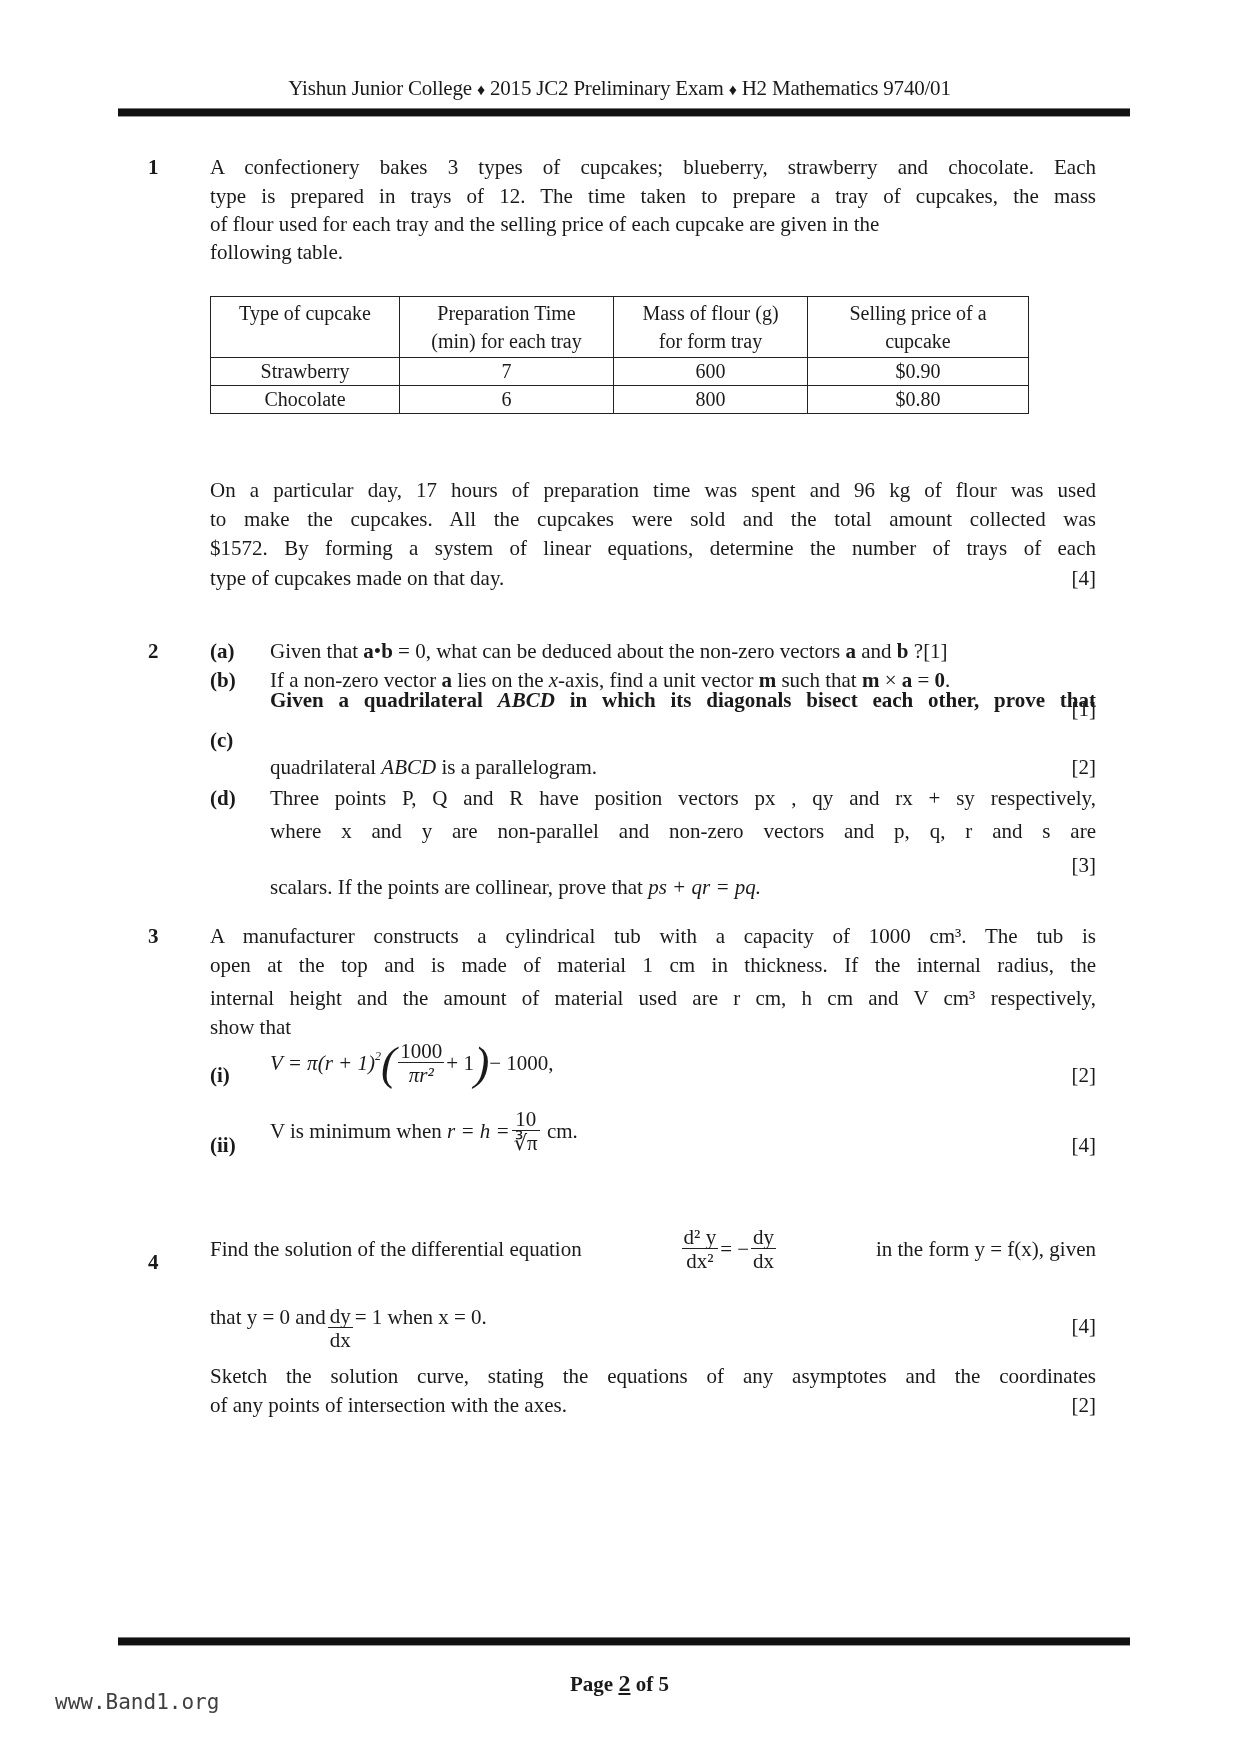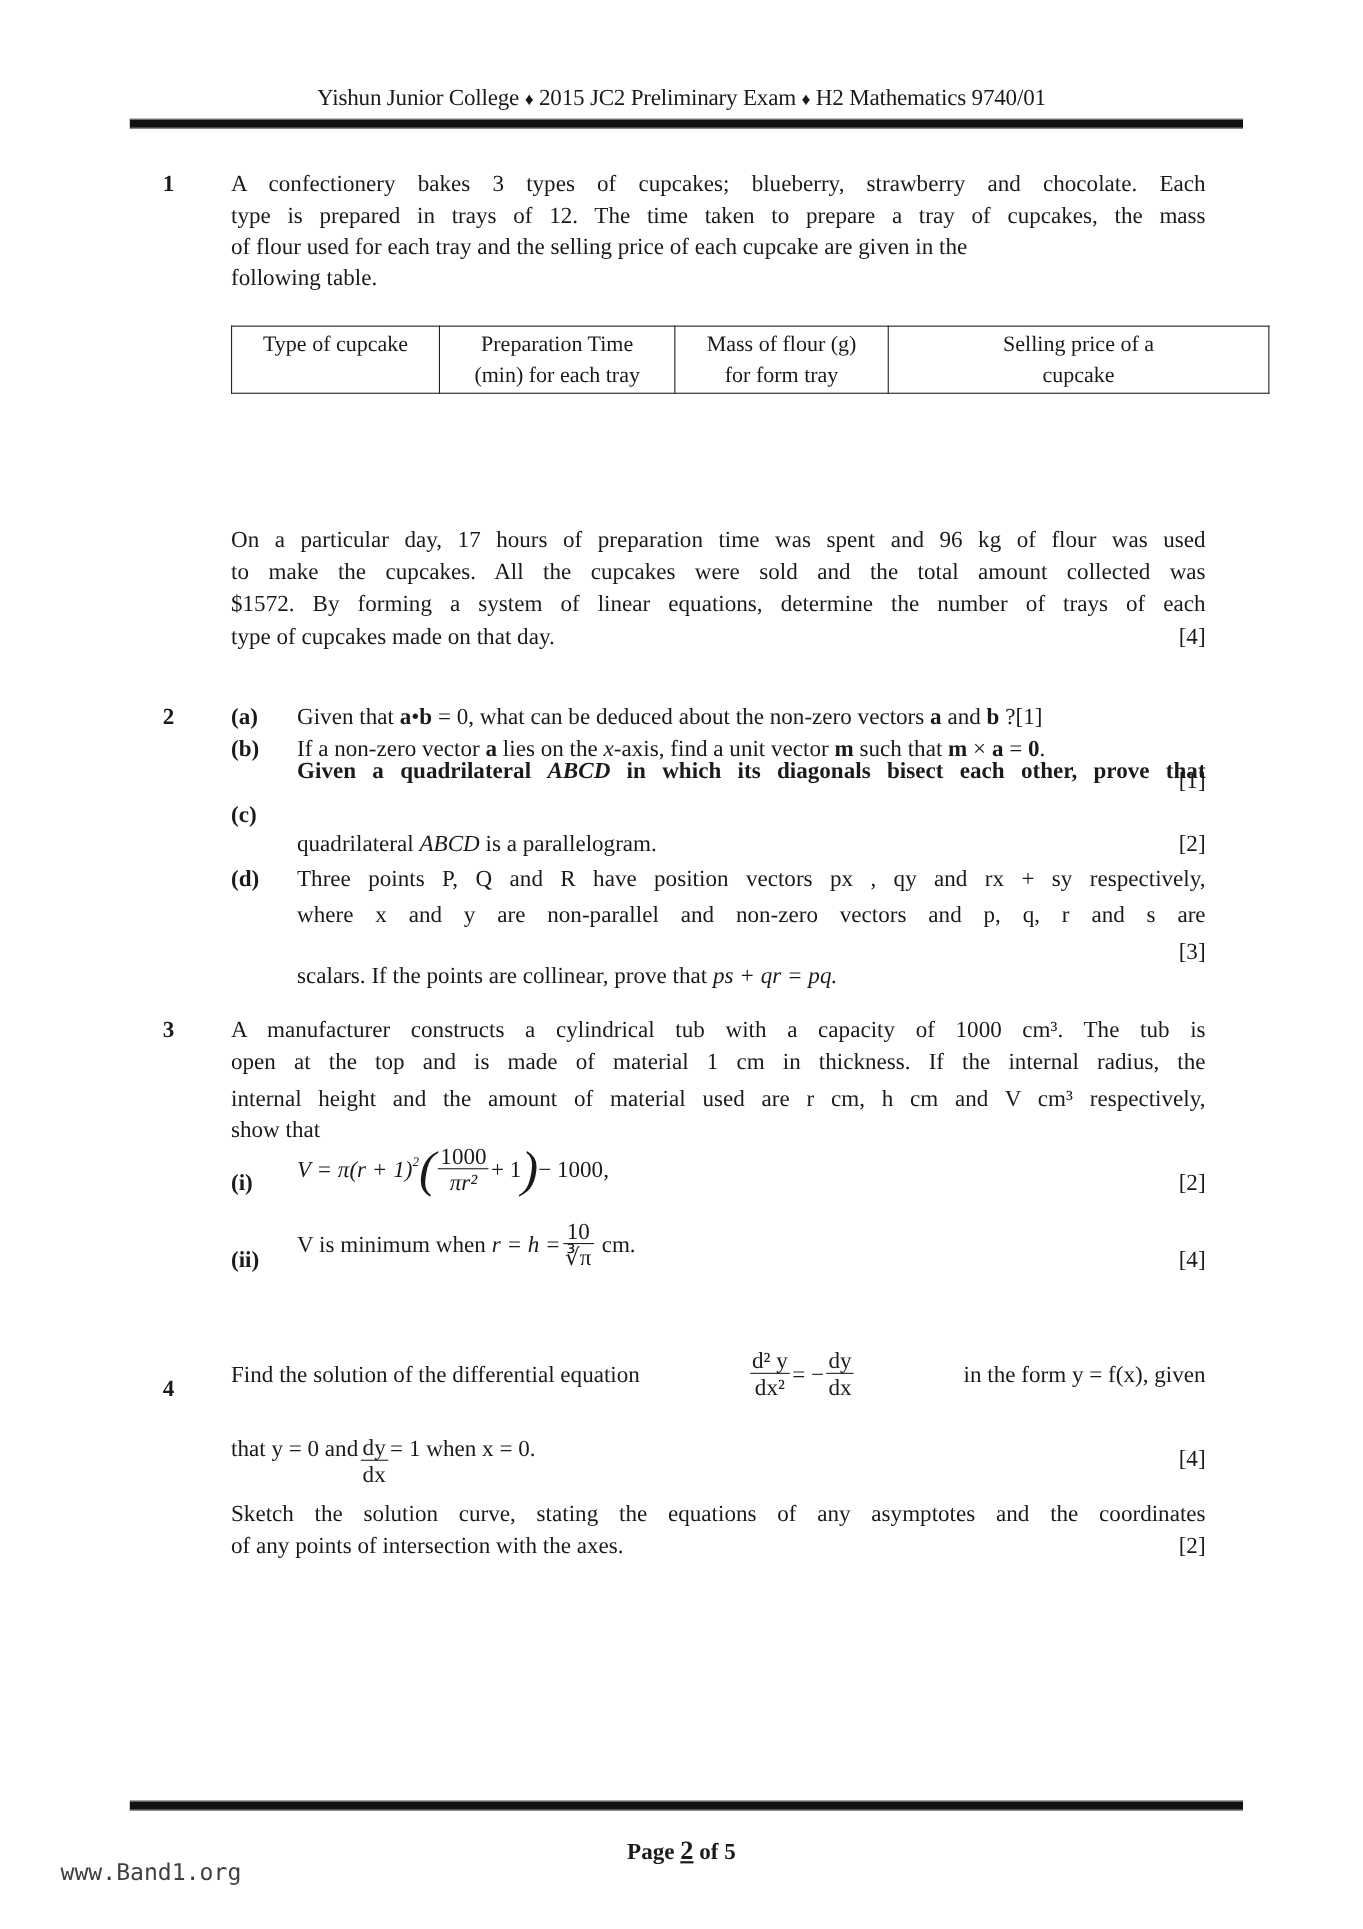--- a/index.html
+++ b/index.html
@@ -10,21 +10,21 @@
   .rule { left: 118px; width: 1012px; height: 7px; background: #111; border-top: 1px solid #777; border-bottom: 1px solid #999; }
   .qnum { font-weight: bold; width: 30px; }
   .line { left: 210px; width: 886px; text-align: justify; text-align-last: justify; white-space: nowrap; line-height: 24px; }
   .line.last { text-align-last: left; }
   .sub { left: 270px; width: 826px; text-align: justify; text-align-last: justify; white-space: nowrap; line-height: 24px; }
   .sub.last { text-align-last: left; }
   .label { left: 210px; font-weight: bold; }
   .marks { right: 143px; text-align: right; }
   .b { font-weight: bold; }
   .i { font-style: italic; }
-  table.cup { position: absolute; left: 210px; top: 296px; width: 944px; border-collapse: collapse; font-size: 20px; }
+  table.cup { position: absolute; left: 210px; top: 296px; width: 819px; border-collapse: collapse; font-size: 20px; }
   table.cup td { border: 1.5px solid #222; text-align: center; padding: 0 4px; line-height: 27px; }
   table.cup tr.hdr td { line-height: 28px; padding: 2px 4px; }
   .frac { display: inline-block; vertical-align: middle; text-align: center; margin: 0 2px; }
   .frac .num { display: block; border-bottom: 1.5px solid #222; padding: 0 2px; line-height: 22px; }
   .frac .den { display: block; line-height: 24px; padding: 0 2px; }
   .paren { font-size: 46px; vertical-align: middle; line-height: 40px; font-weight: 100; }
   sup { font-size: 12px; }
   .footer-text { left: 0; width: 1239px; top: 1670px; text-align: center; font-size: 21px; font-weight: bold; }
   .footer-text .pg { text-decoration: underline; font-size: 24px; }
   .watermark { left: 55px; top: 1690px; font-family: "DejaVu Sans Mono", monospace; font-size: 21px; color: #404040; }
@@ -47,20 +47,32 @@
 <div class="abs line last" style="top:212px;">of flour used for each tray and the selling price of each cupcake are given in the</div>
 <div class="abs line last" style="top:240px;">following table.</div>
 
 <table class="cup">
   <tbody>
       <tr class="hdr">
     <td style="vertical-align:top; width:180px;"><span>Type of cupcake</span></td>
     <td style="width:205px;"><span>Preparation Time</span><br><span>(min) for each tray</span></td>
     <td style="width:185px;"><span>Mass of flour (g)</span><br><span>for form tray</span></td>
     <td><span>Selling price of a</span><br><span>cupcake</span></td>
+  </tr>
+  <tr>
+    <td>Strawberry</td>
+    <td>7</td>
+    <td>600</td>
+    <td>$0.90</td>
+  </tr>
+  <tr>
+    <td>Chocolate</td>
+    <td>6</td>
+    <td>800</td>
+    <td>$0.80</td>
   </tr>
 </tbody>
   </table>
 
 <div class="abs line" style="top:478px;">On a particular day, 17 hours of preparation time was spent and 96 kg of flour was used</div>
 <div class="abs line" style="top:507px;">to make the cupcakes. All the cupcakes were sold and the total amount collected was</div>
 <div class="abs line" style="top:536px;">$1572. By forming a system of linear equations, determine the number of trays of each</div>
 <div class="abs line last" style="top:566px;">type of cupcakes made on that day.</div>
 <div class="abs marks" style="top:566px;">[4]</div>
 

